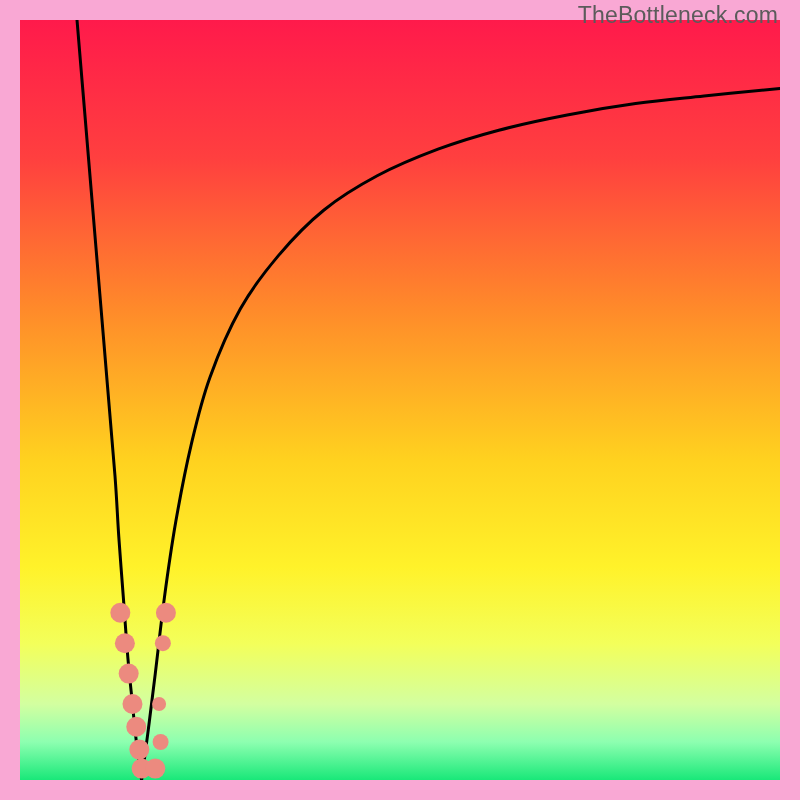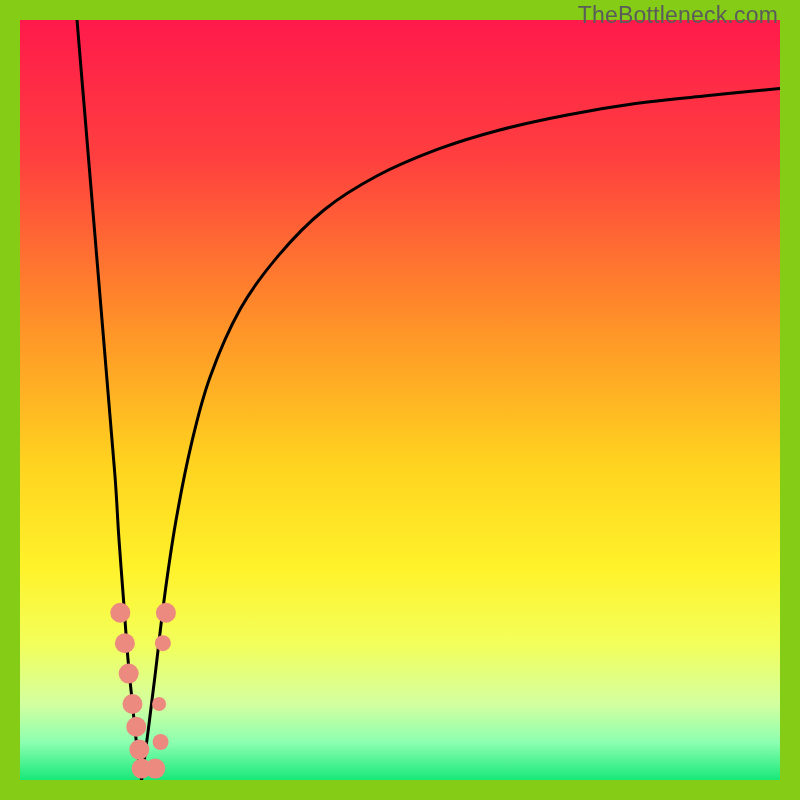--- a/index.html
+++ b/index.html
@@ -7,21 +7,21 @@
     padding: 0;
     width: 800px;
     height: 800px;
     overflow: hidden;
     background: #000;
     font-family: Arial, Helvetica, sans-serif;
   }
   .frame {
     position: absolute;
     inset: 0;
-    background: #84cc16;
+    background: #f9a8d4;
   }
   .plot {
     position: absolute;
     left: 20px;
     top: 20px;
     width: 760px;
     height: 760px;
     overflow: hidden;
   }
   .watermark {

